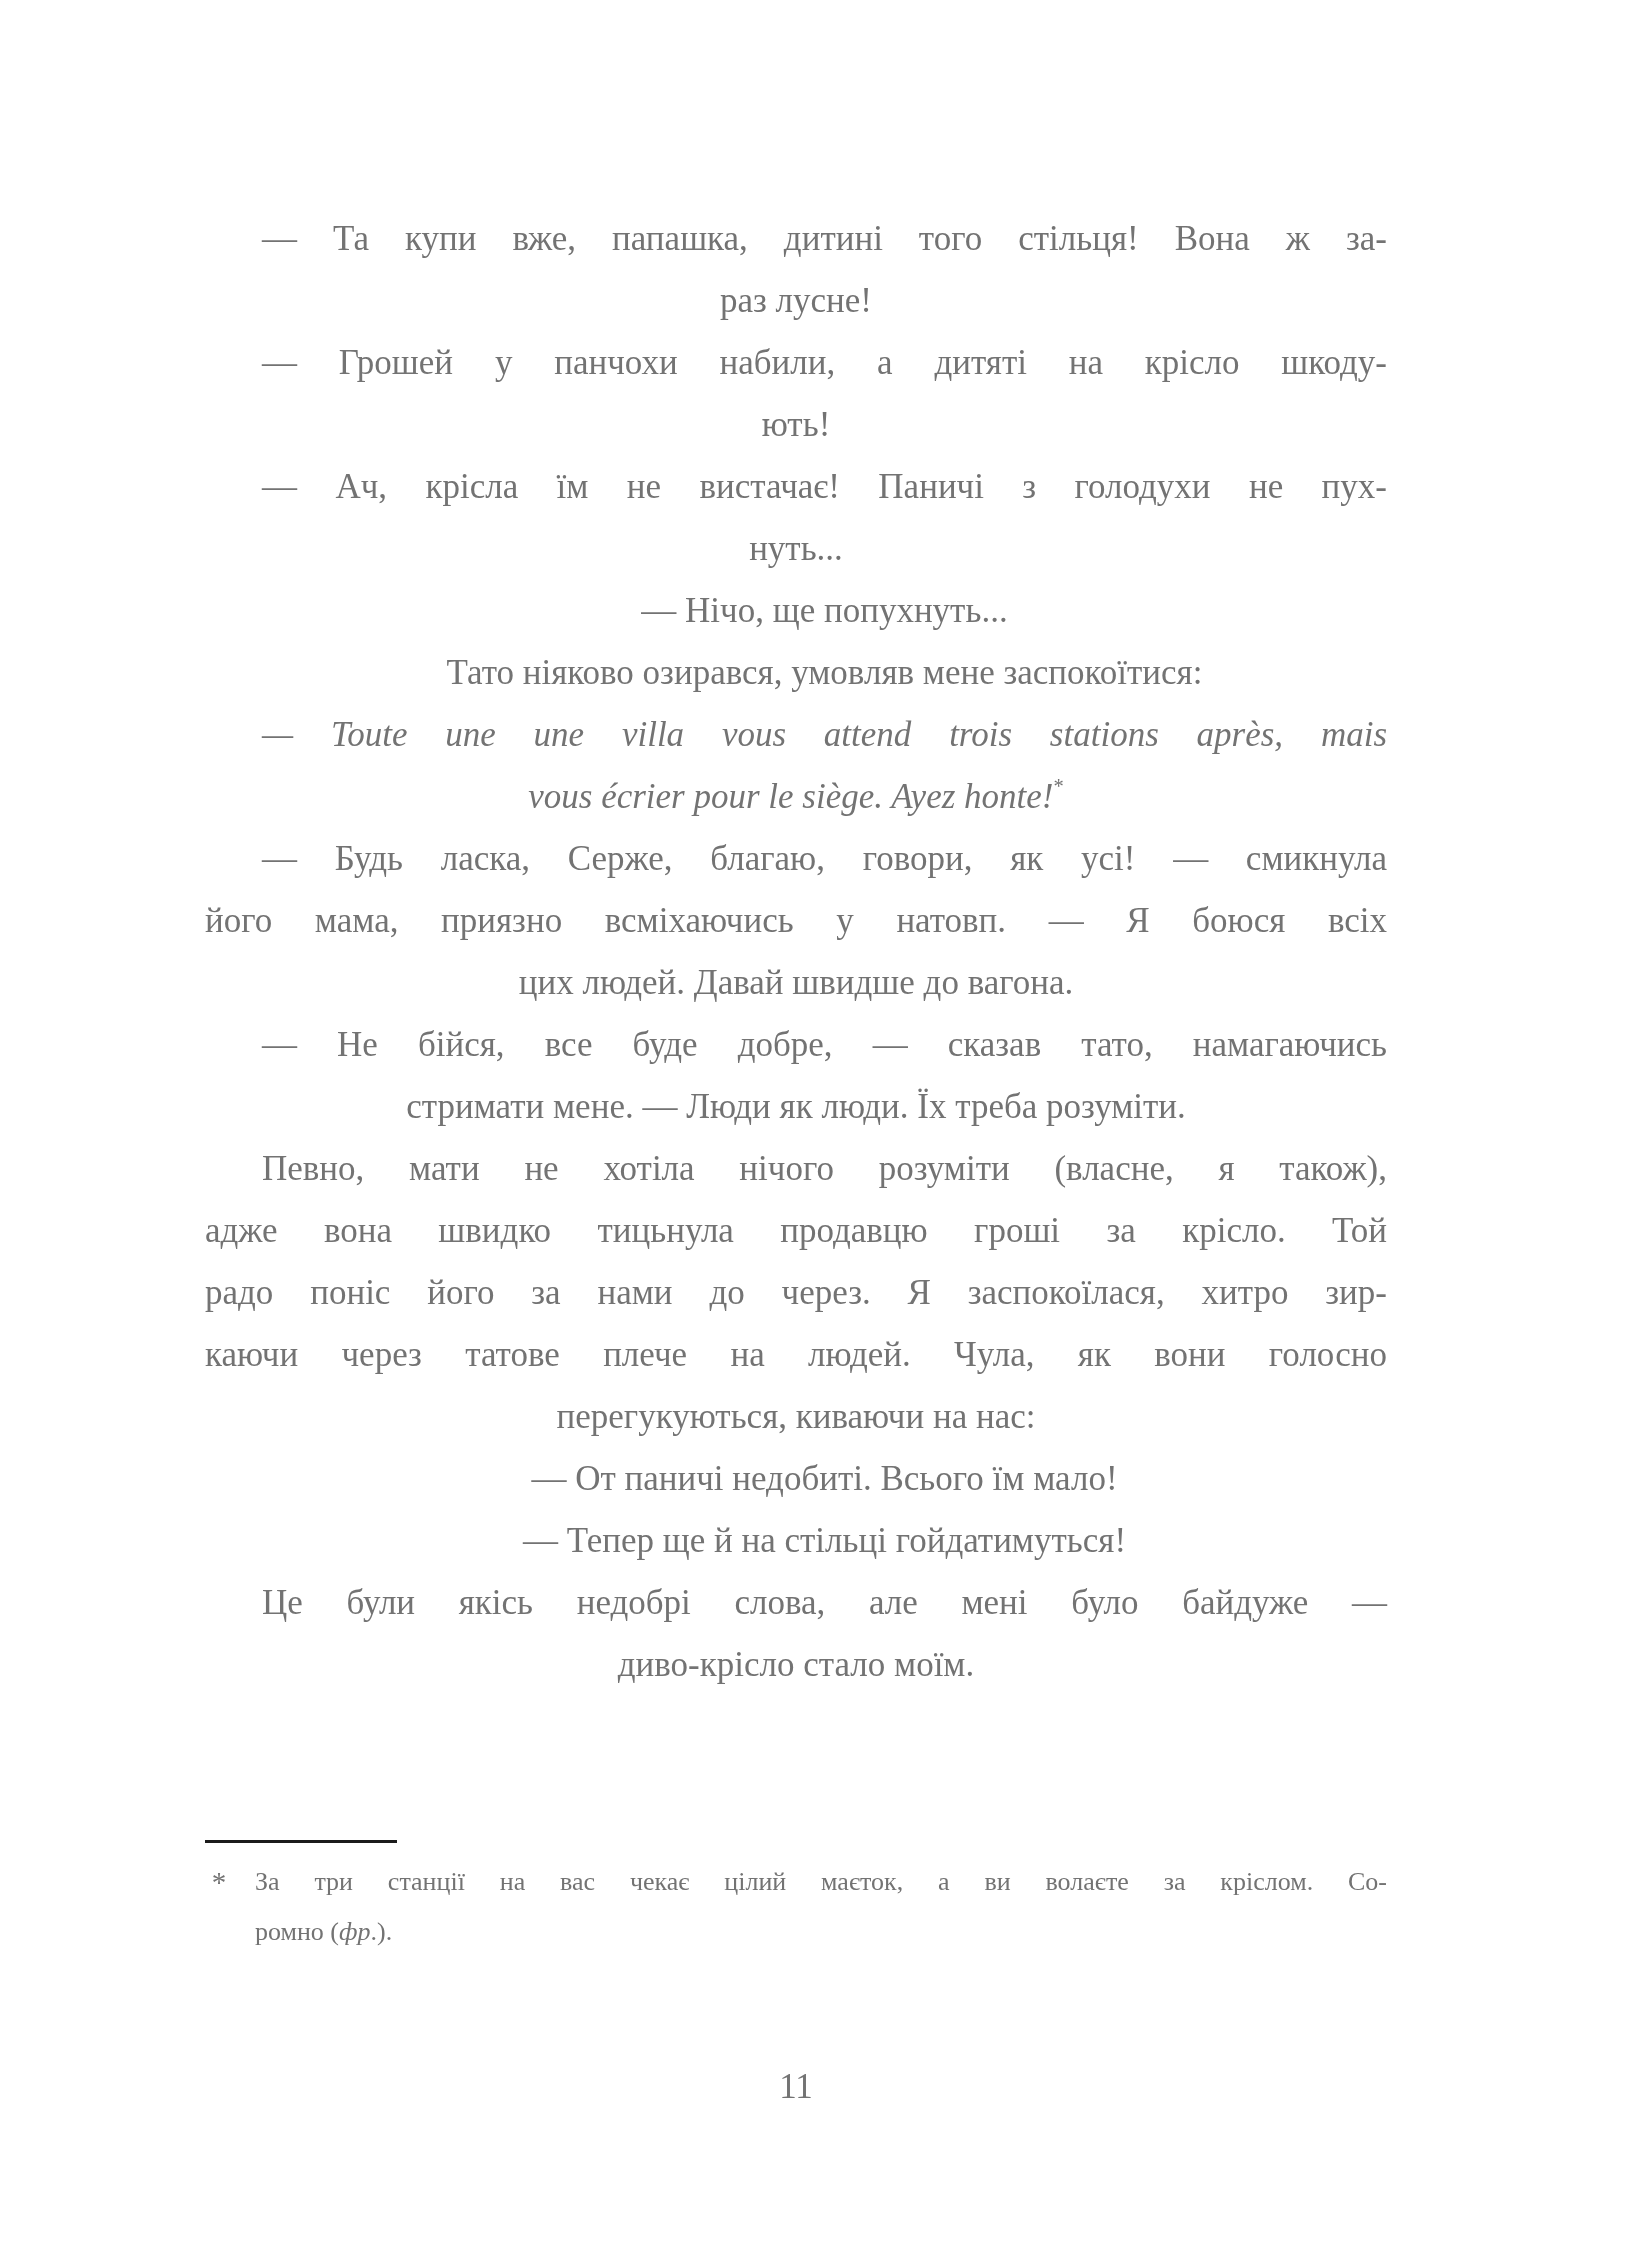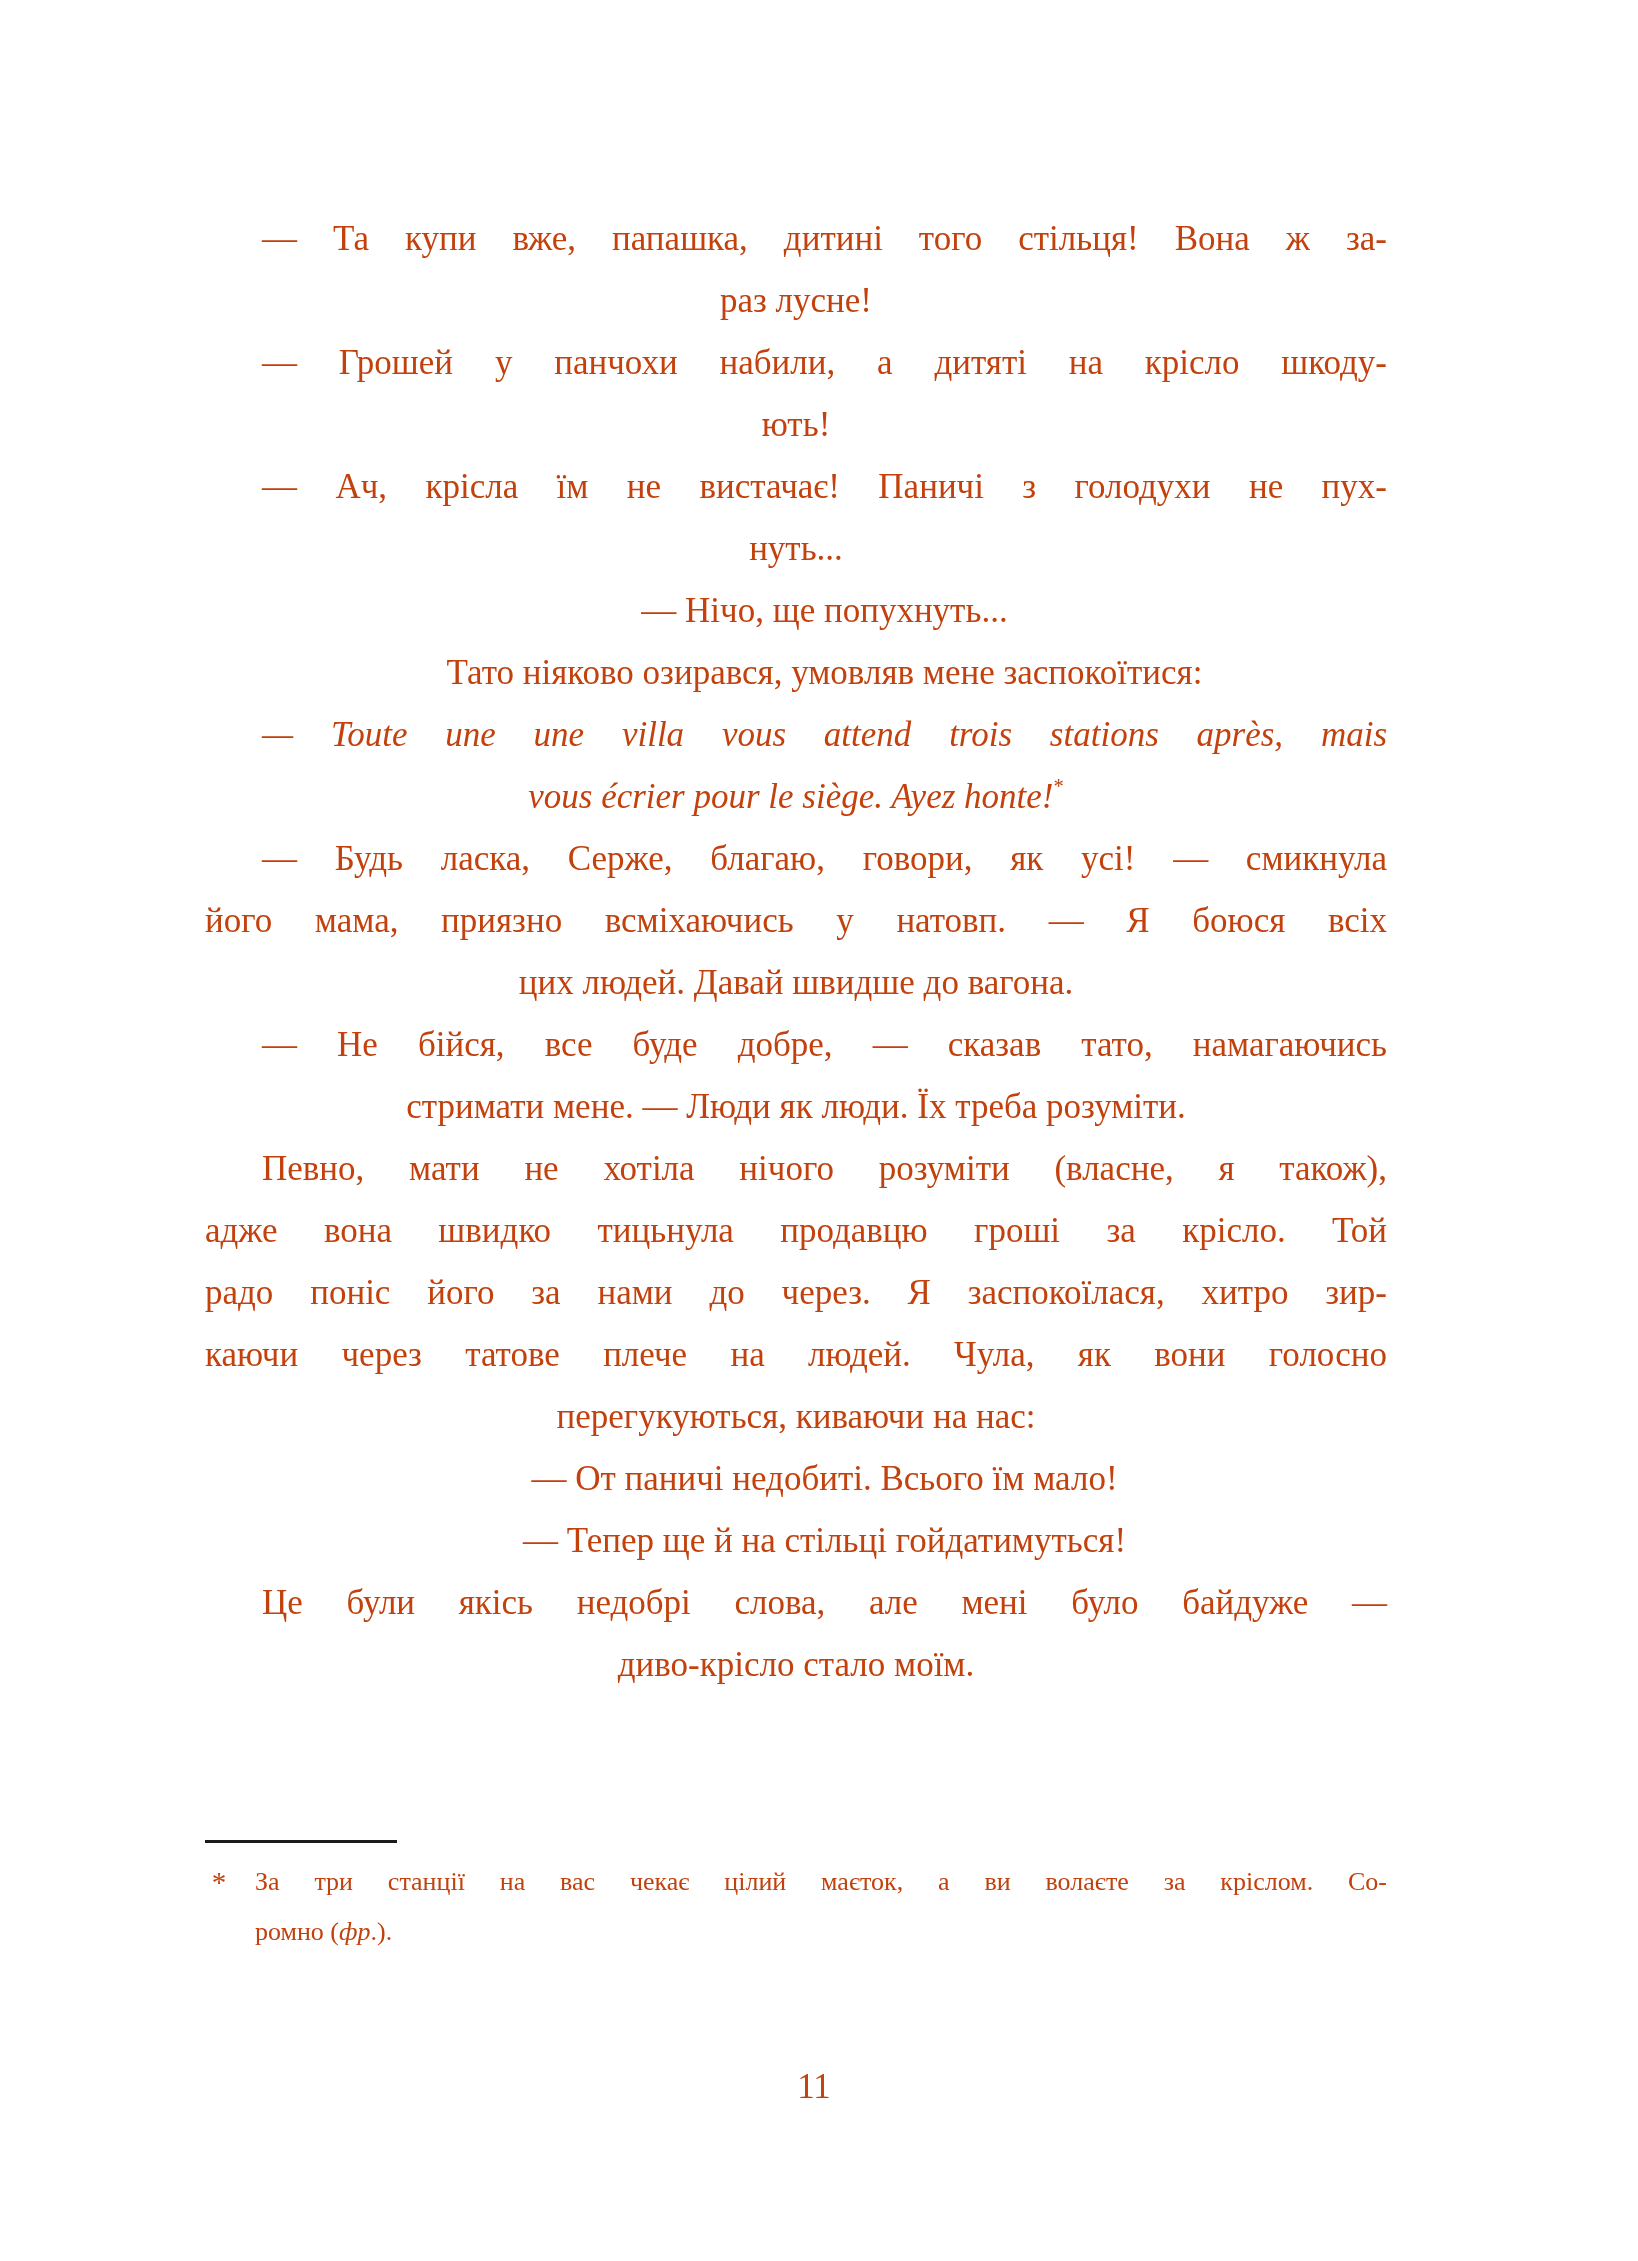--- a/index.html
+++ b/index.html
@@ -1,21 +1,21 @@
 <!DOCTYPE html>
 <html style="font-size:13.7px"><head>
 <meta charset="utf-8">
 <style>
   html, body { margin: 0; padding: 0; }
   .page {
     position: relative;
     width: 1639px;
     height: 2261px;
     background: #ffffff;
-    color: #c2410c;
+    color: #737373;
     font-family: "Liberation Serif", "DejaVu Serif", serif;
     overflow: hidden;
   }
   .text-block {
     position: absolute;
     left: 205px;
     top: 208px;
     width: 1182px;
   }
   .line {
@@ -66,21 +66,21 @@
     line-height: 50px;
     text-align: left;
   }
   .fn-line.fill {
     text-align: justify;
     text-align-last: justify;
   }
   .fn-line .it { font-style: italic; }
   .page-number {
     position: absolute;
-    left: 223px;
+    left: 205px;
     top: 2067px;
     width: 1182px;
     text-align: center;
     font-size: 35px;
     line-height: 40px;
   }
 </style>
 </head>
 <body>
 

